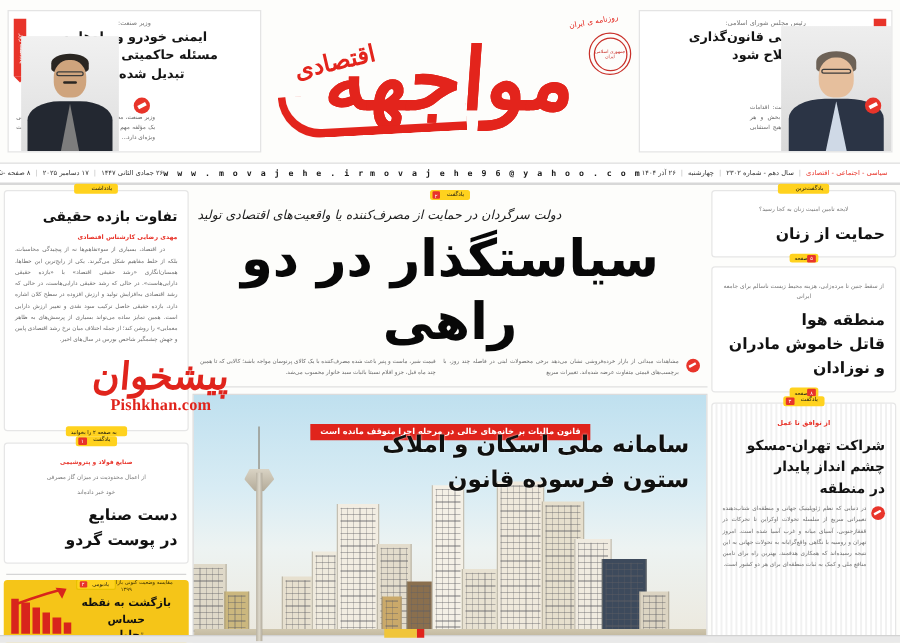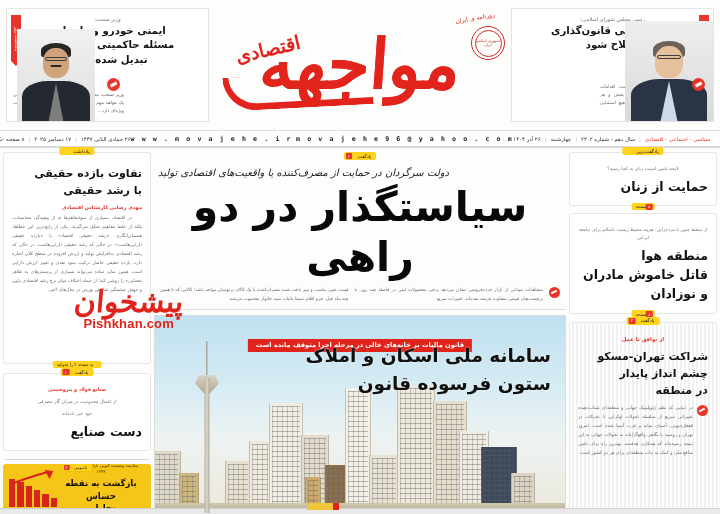--- a/index.html
+++ b/index.html
@@ -582,21 +582,21 @@
   }
   .wm-fa {
     font-family: "DejaVu Serif", serif;
     font-size: 30px;
     font-weight: bold;
     color: #e0241c;
     line-height: .95;
     transform: skewX(-5deg);
   }
   .wm-en {
-    font-family: Liberation Sans, sans-serif;
+    font-family: Liberation Serif, serif;
     font-size: 13px;
     font-weight: bold;
     color: #e0241c;
     letter-spacing: .2px;
     margin-top: -1px;
   }
 
   
   .chart-banner {
     position: relative;
@@ -866,33 +866,33 @@
           <div>ستون فرسوده قانون</div>
         </div>
       </div>
     </div>
 
     <div class="col-left">
 
       <div class="side-card" style="flex:1;">
         <div class="badge">یادداشت</div>
         <div class="sc-title sm">تفاوت بازده حقیقی</div>
-        <div class="sc-title sm">با رشد حقیقی</div>
         <div class="sc-byline" style="margin-top:5px;">مهدی رضایی  کارشناس اقتصادی</div>
         <div class="sc-body indent">در اقتصاد، بسیاری از سوءتفاهم‌ها نه از پیچیدگی محاسبات، بلکه از خلط مفاهیم شکل می‌گیرند. یکی از رایج‌ترین این خطاها، همسان‌انگاری «رشد حقیقی اقتصاد» با «بازده حقیقی دارایی‌هاست». در حالی که رشد حقیقی دارایی‌هاست، در حالی که رشد اقتصادی به‌افزایش تولید و ارزش افزوده در سطح کلان اشاره دارد، بازده حقیقی حاصل ترکیب سود نقدی و تغییر ارزش دارایی است. همین تمایز ساده می‌تواند بسیاری از پرسش‌های به ظاهر معمایی» را روشن کند؛ از جمله اختلاف میان نرخ رشد اقتصادی پایین و جهش چشمگیر شاخص بورس در سال‌های اخیر.</div>
         <div class="badge-b">به صفحه ۲ را بخوانید</div>
       </div>
 
       <div class="side-card" style="margin-top:5px;">
         <div class="badge">یادگفت<span class="bnum">۱</span>
         </div>
         <div class="sc-kicker red" style="font-size:4.8px;">صنایع فولاد و پتروشیمی</div>
         <div class="sc-kicker">از اعمال محدودیت در میزان گاز مصرفی</div>
         <div class="sc-kicker">خود خبر داده‌اند</div>
         <div class="sc-title">دست صنایع</div>
+        <div class="sc-title">در پوست گردو</div>
       </div>
 
       <div class="divider-line"></div>
 
       <div class="chart-banner">
         <div class="cb-badge">یادبومی<span class="bnum">۲</span>
         </div>
 
         <div class="cb-text">
           <div class="cb-kicker">مقایسه وضعیت کنونی بازار سرمایه با سال ۱۳۹۹</div>

